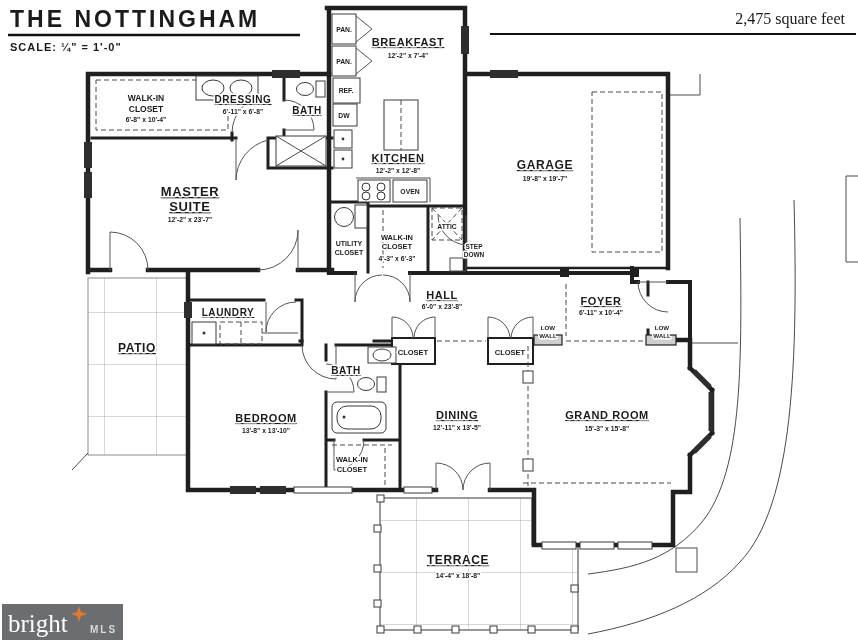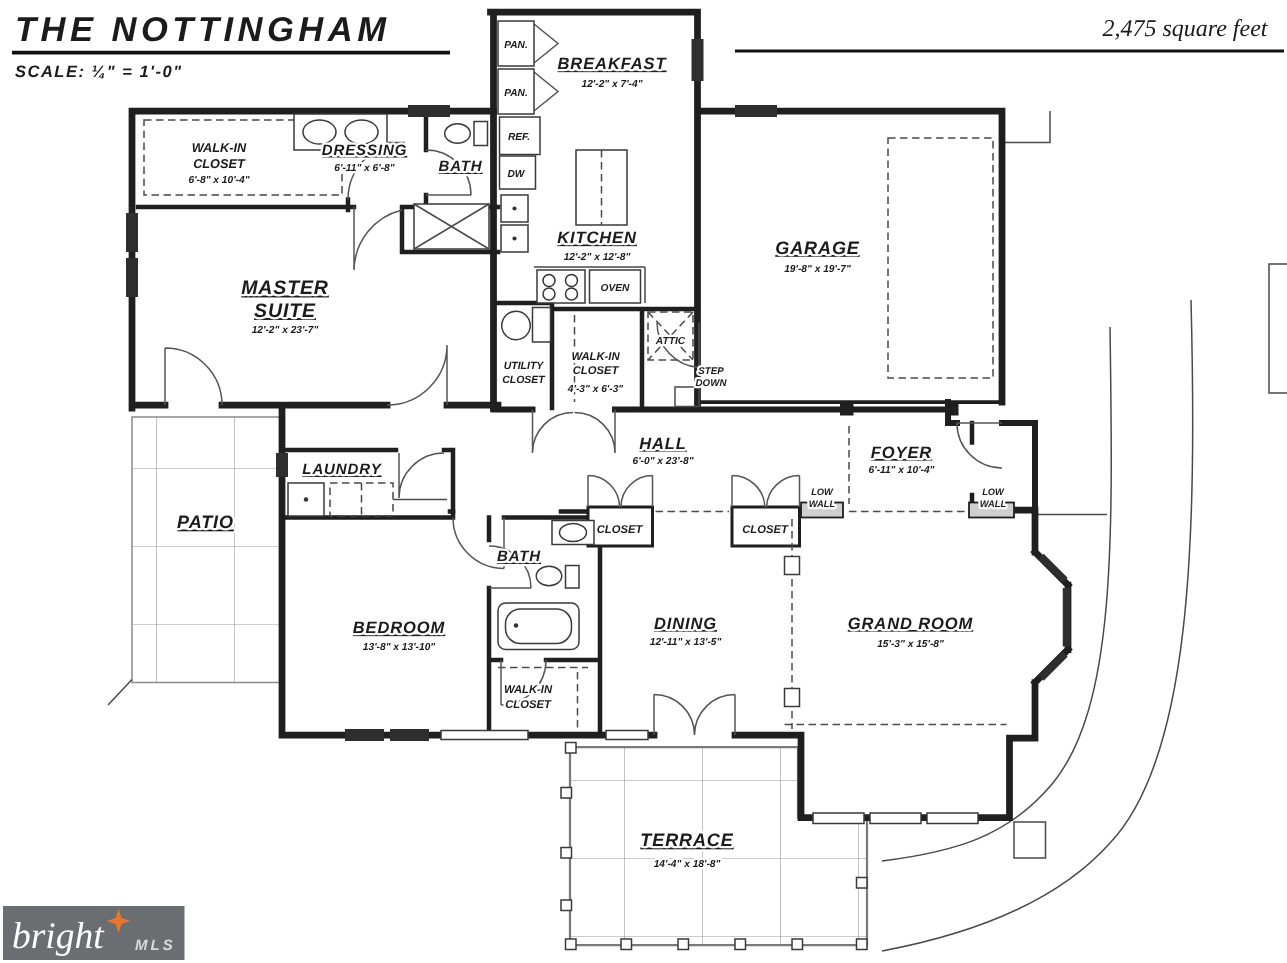--- a/index.html
+++ b/index.html
@@ -1,16 +1,16 @@
 <!DOCTYPE html>
 <html><head>
 <meta charset="utf-8">
 <style>
   html,body{margin:0;padding:0;background:#fff;}
-  #stage{position:relative;width:858px;height:642px;background:#fff;overflow:hidden;font-style:italic;}
+  #stage{position:relative;width:858px;height:642px;background:#fff;overflow:hidden;}
   svg text{font-family:"Liberation Sans",sans-serif;fill:#1b1b1b;}
   .title{font-size:23px;letter-spacing:3px;font-weight:bold;}
   .scale{font-size:11px;letter-spacing:1px;font-weight:bold;}
   .sqft{font-family:"Liberation Serif",serif;font-size:16px;}
   .rn{text-decoration:underline;font-weight:bold;letter-spacing:0.6px;}
   .s13{font-size:13px;} .s12{font-size:12px;} .s11{font-size:11px;} .s10{font-size:10px;}
   .s85{font-size:8.5px;font-weight:bold;} .s75{font-size:7.5px;font-weight:bold;}
   .s7{font-size:7px;font-weight:bold;} .s68{font-size:6.8px;font-weight:bold;}
   .s65{font-size:6.5px;font-weight:bold;} .s62{font-size:6.2px;font-weight:bold;}
   .dim{font-size:6.8px;font-weight:bold;}

